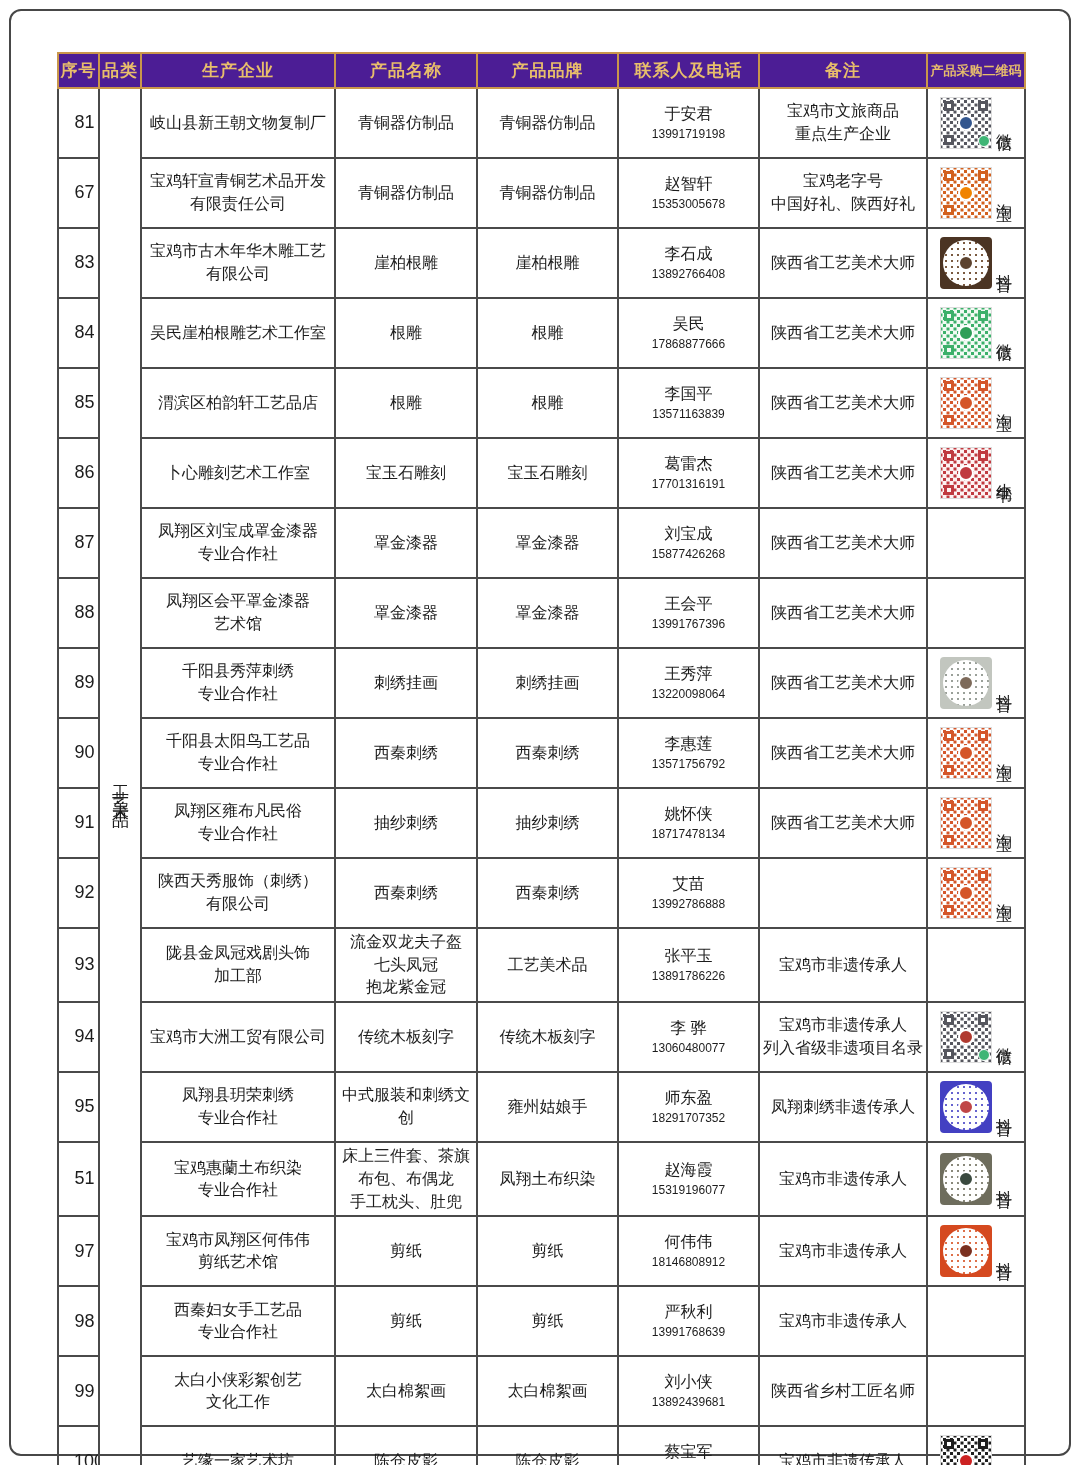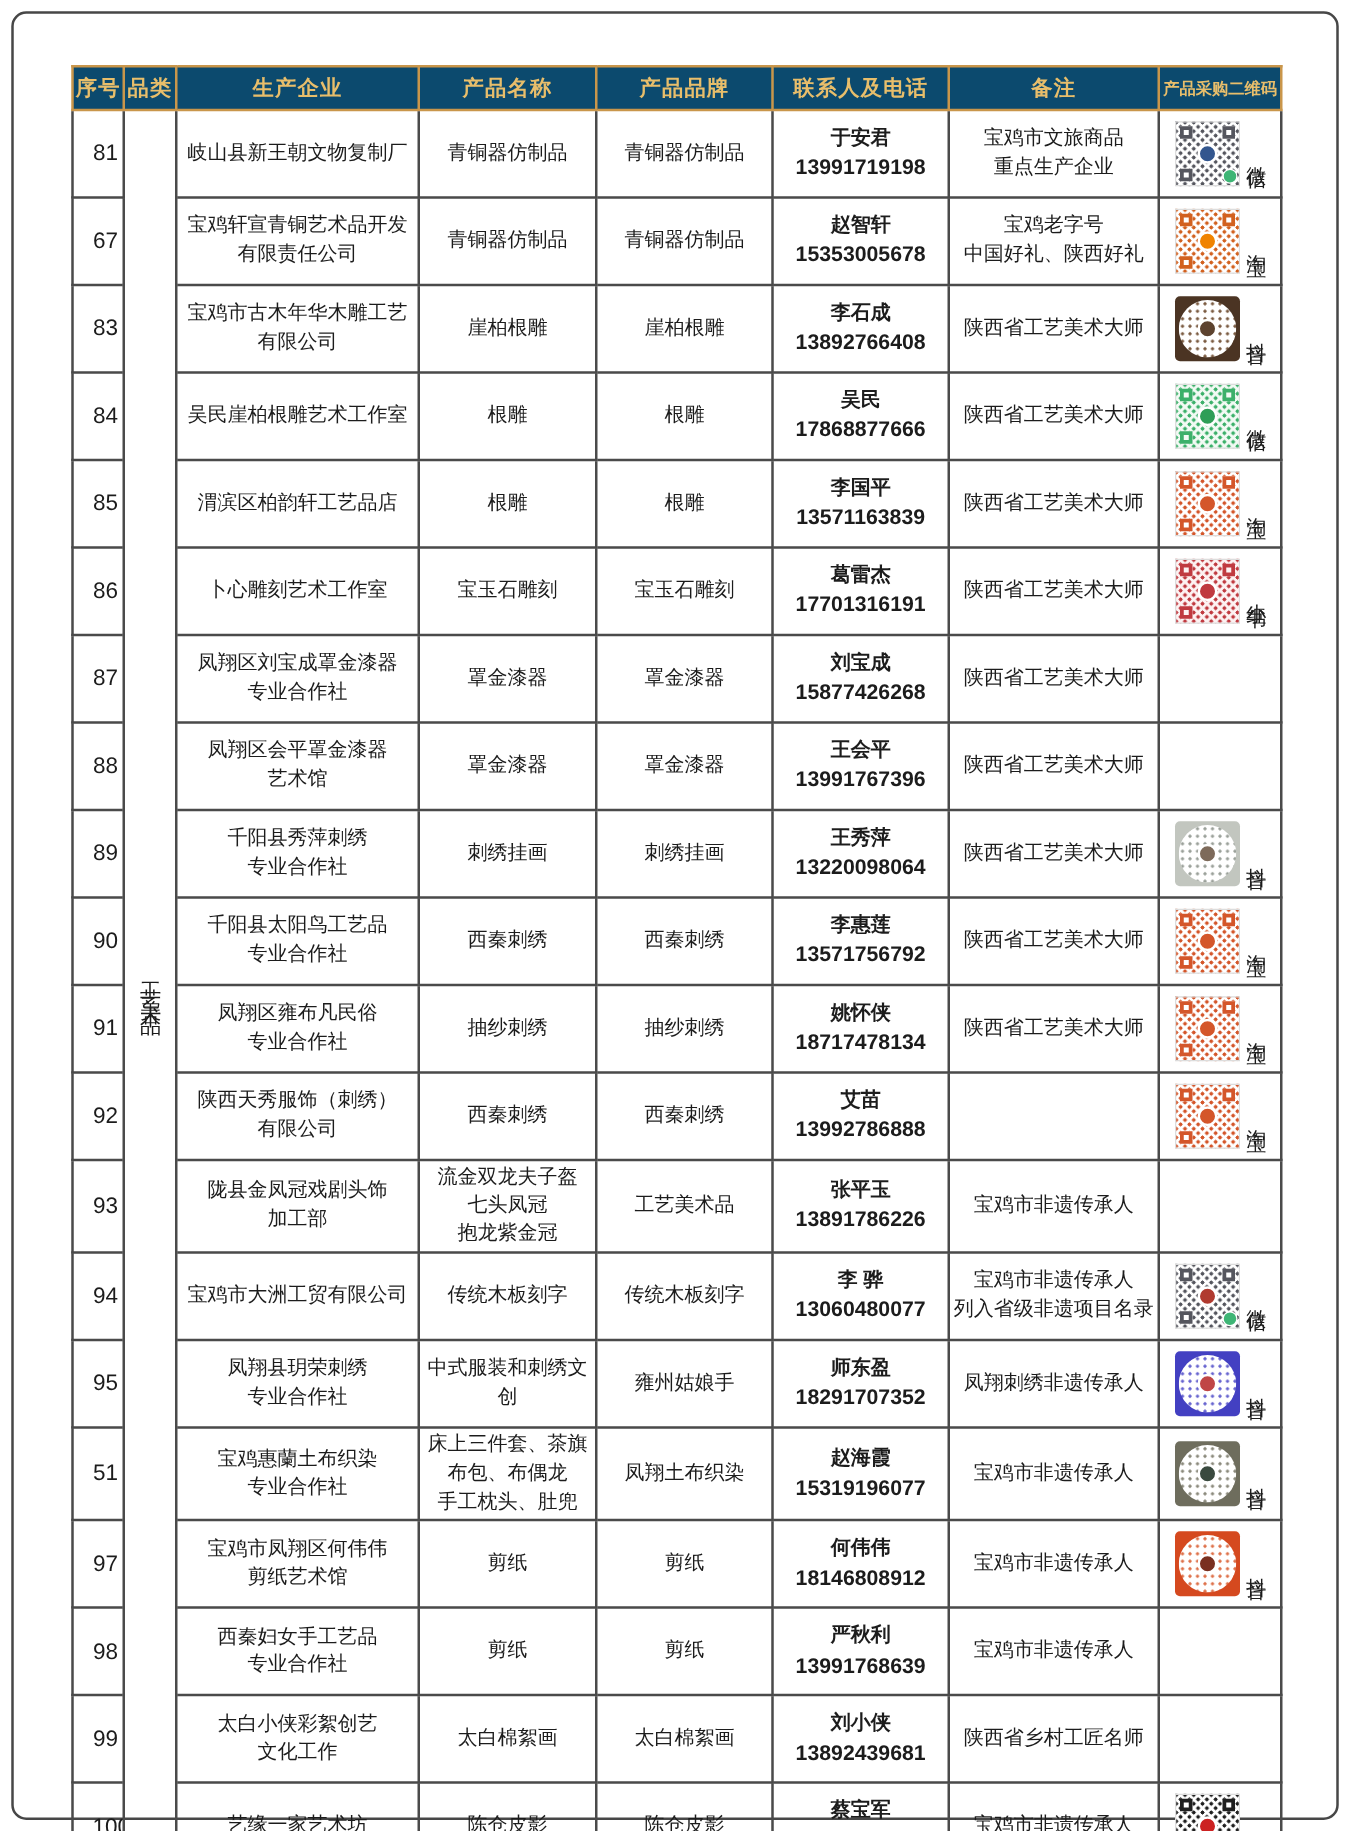--- a/index.html
+++ b/index.html
@@ -7,38 +7,38 @@
     width:1080px;height:1465px;position:relative;background:#ffffff;
     font-family:"Liberation Sans","DejaVu Sans",sans-serif;color:#1c1c1c;
   }
   .page-frame{
     position:absolute;inset:9px;border:2px solid #474747;border-radius:12px;
     pointer-events:none;
   }
   .table-wrap{position:absolute;left:57px;top:52px;}
   table{border-collapse:collapse;table-layout:fixed;width:967px;}
   th{
-    background:#0c4a6e;color:#e8be6b;font-weight:bold;font-size:17px;
+    background:#4c1d95;color:#e8be6b;font-weight:bold;font-size:17px;
     height:33px;padding:0 1px;border:2px solid #c9964b;letter-spacing:1px;
   }
   th.th-qr{font-size:13px;letter-spacing:0;margin-left:19px;}
   td{
     border:2px solid #4a4a4a;text-align:center;vertical-align:middle;
     font-size:16px;line-height:1.42;padding:2px 3px;height:64px;
     overflow:hidden;
   }
   .pre{white-space:pre-line;}
   .c-no{font-size:18px;padding-left:15px;}
   .cat-cell{padding:0;}
   .cat-text{
     writing-mode:vertical-rl;text-orientation:upright;
     font-size:17px;letter-spacing:7px;display:inline-block;
   }
-  .c-contact .contact-name,.c-contact .contact-phone{display:block;font-weight:bold;}
-  .c-contact .contact-phone{font-size:17px;}
+  .c-contact .contact-name,.c-contact .contact-phone{display:block;}
+  .c-contact .contact-phone{font-size:12px;}
   .c-qr{padding:2px 1px;}
   .qr-box{display:flex;align-items:center;justify-content:center;gap:4px;}
   .qr{
     position:relative;width:52px;height:52px;flex:0 0 auto;box-sizing:border-box;
   }
   .qr.square{
     background-color:var(--bg,#fff);
     background-image:
       radial-gradient(var(--fg,#333) 30%, transparent 34%),
       radial-gradient(var(--fg,#333) 30%, transparent 34%);

